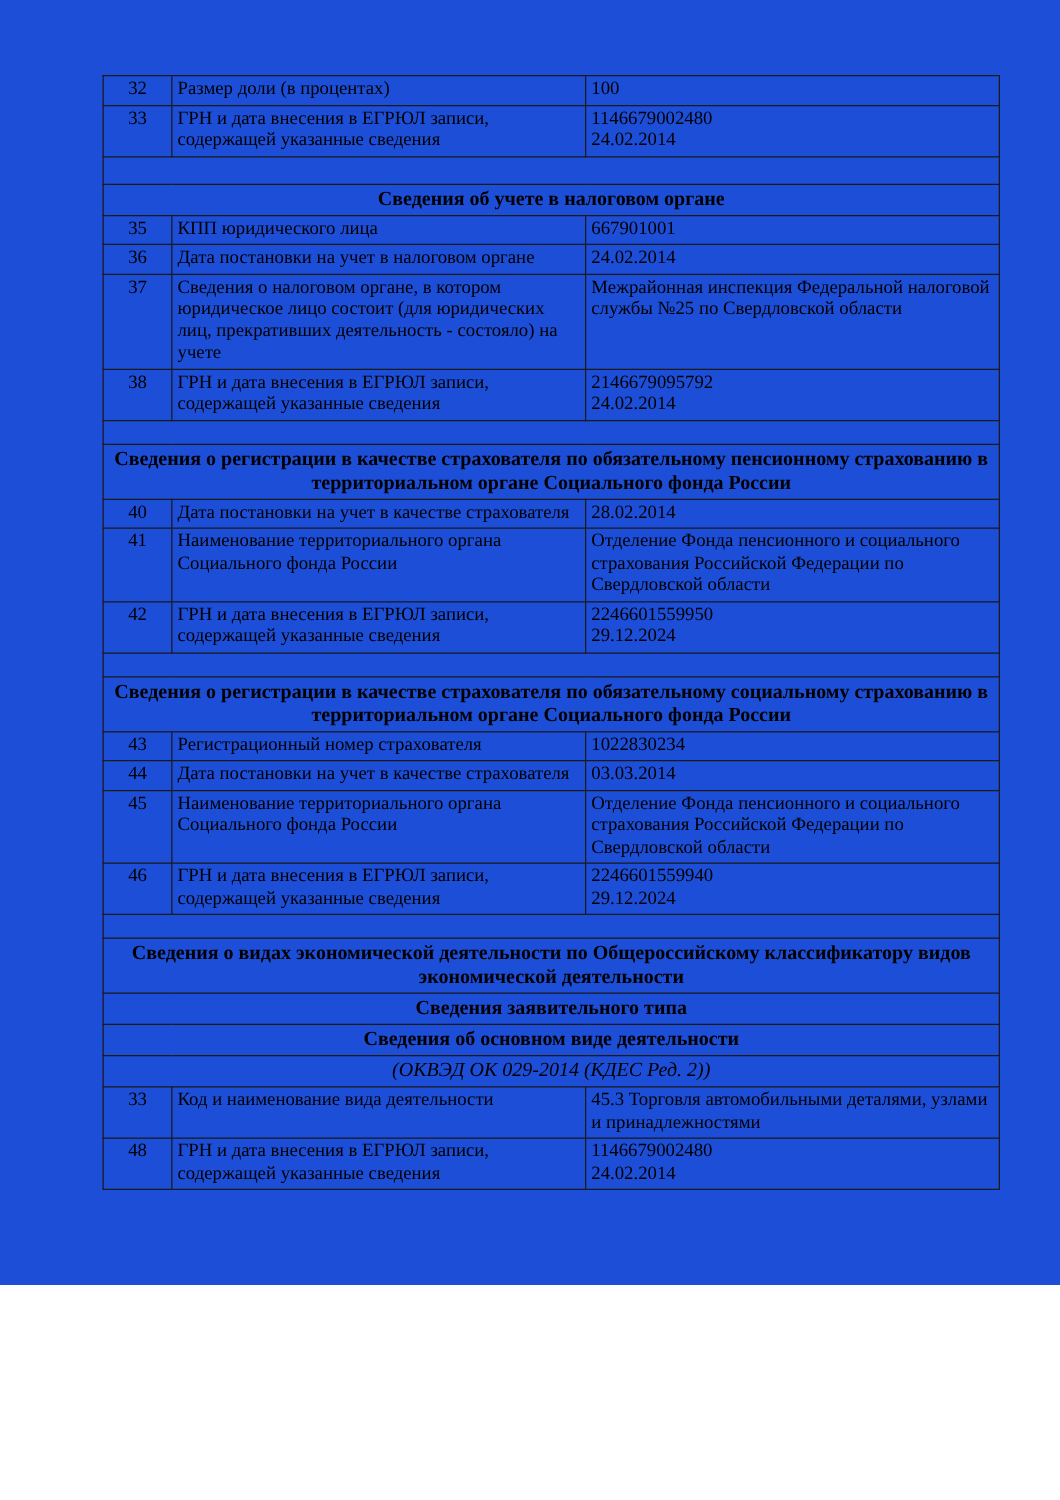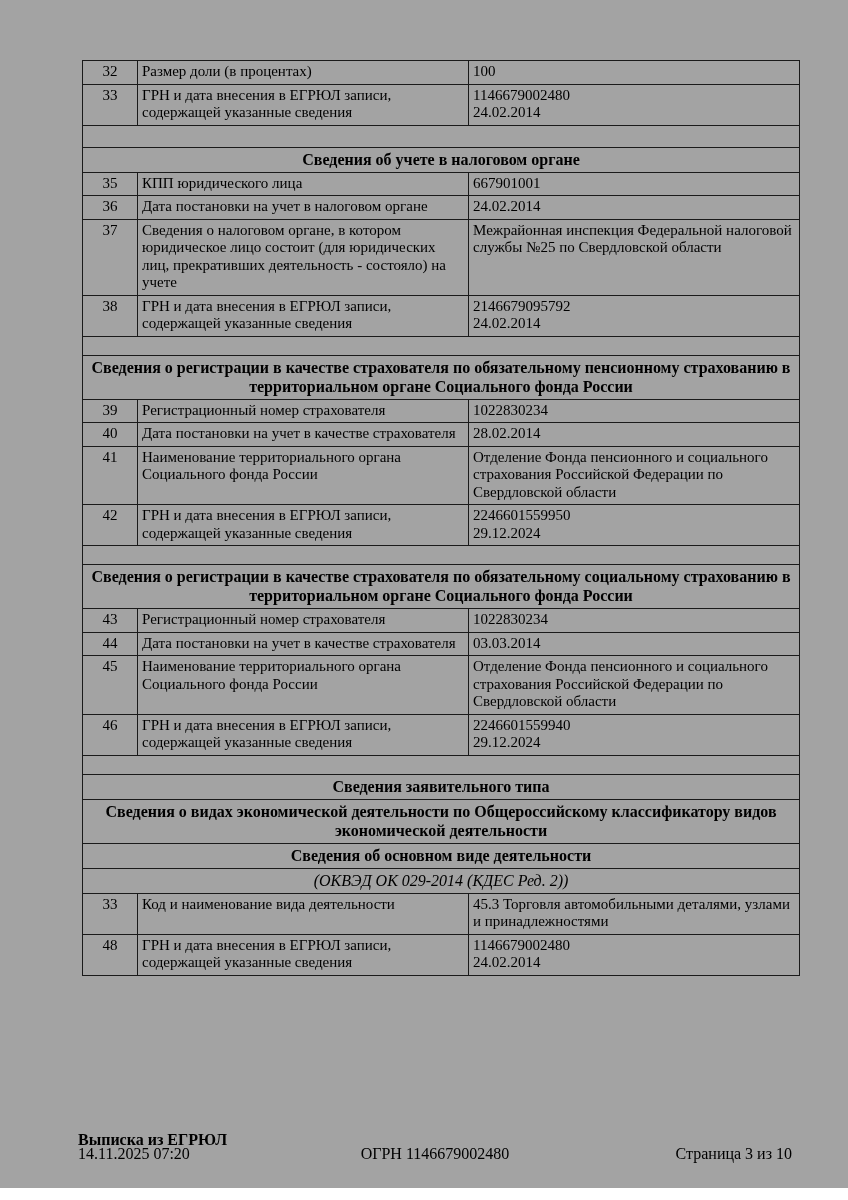--- a/index.html
+++ b/index.html
@@ -10,22 +10,22 @@
     height: 1200px;
     position: relative;
     font-family: "Liberation Serif", serif;
     color: #000000;
     -webkit-font-smoothing: antialiased;
   }
   .page {
     position: absolute;
     top: 0; left: 0;
     width: 848px;
-    height: 1188px;
-    background: #a3a3a3;
+    height: 1028px;
+    background: #1d4ed8;
     overflow: hidden;
   }
   table.doc-table {
     position: absolute;
     left: 82px;
     top: 60px;
     width: 706px;
     border-collapse: collapse;
     table-layout: fixed;
   }
@@ -125,25 +125,20 @@
       </tr>
 
       <tr class="spacer">
           <td colspan="3"></td>
         </tr>
 
       <tr class="section">
         <td colspan="3">Сведения о регистрации в качестве страхователя по обязательному пенсионному страхованию в территориальном органе Социального фонда России</td>
       </tr>
       <tr>
-        <td class="col-num">39</td>
-        <td class="col-label">Регистрационный номер страхователя</td>
-        <td class="col-value">1022830234</td>
-      </tr>
-      <tr>
         <td class="col-num">40</td>
         <td class="col-label">Дата постановки на учет в качестве страхователя</td>
         <td class="col-value">28.02.2014</td>
       </tr>
       <tr>
         <td class="col-num">41</td>
         <td class="col-label">Наименование территориального органа Социального фонда России</td>
         <td class="col-value">Отделение Фонда пенсионного и социального страхования Российской Федерации по Свердловской области</td>
       </tr>
       <tr>
@@ -180,24 +175,24 @@
         <td class="col-label">ГРН и дата внесения в ЕГРЮЛ записи, содержащей указанные сведения</td>
         <td class="col-value">2246601559940
 29.12.2024</td>
       </tr>
 
       <tr class="spacer">
           <td colspan="3"></td>
         </tr>
 
       <tr class="section">
+        <td colspan="3">Сведения о видах экономической деятельности по Общероссийскому классификатору видов экономической деятельности</td>
+      </tr>
+      <tr class="section">
         <td colspan="3">Сведения заявительного типа</td>
-      </tr>
-      <tr class="section">
-        <td colspan="3">Сведения о видах экономической деятельности по Общероссийскому классификатору видов экономической деятельности</td>
       </tr>
       <tr class="section em">
         <td colspan="3">Сведения об основном виде деятельности</td>
       </tr>
       <tr class="section em-normal">
         <td colspan="3">(ОКВЭД ОК 029-2014 (КДЕС Ред. 2))</td>
       </tr>
       <tr>
         <td class="col-num">33</td>
         <td class="col-label">Код и наименование вида деятельности</td>

